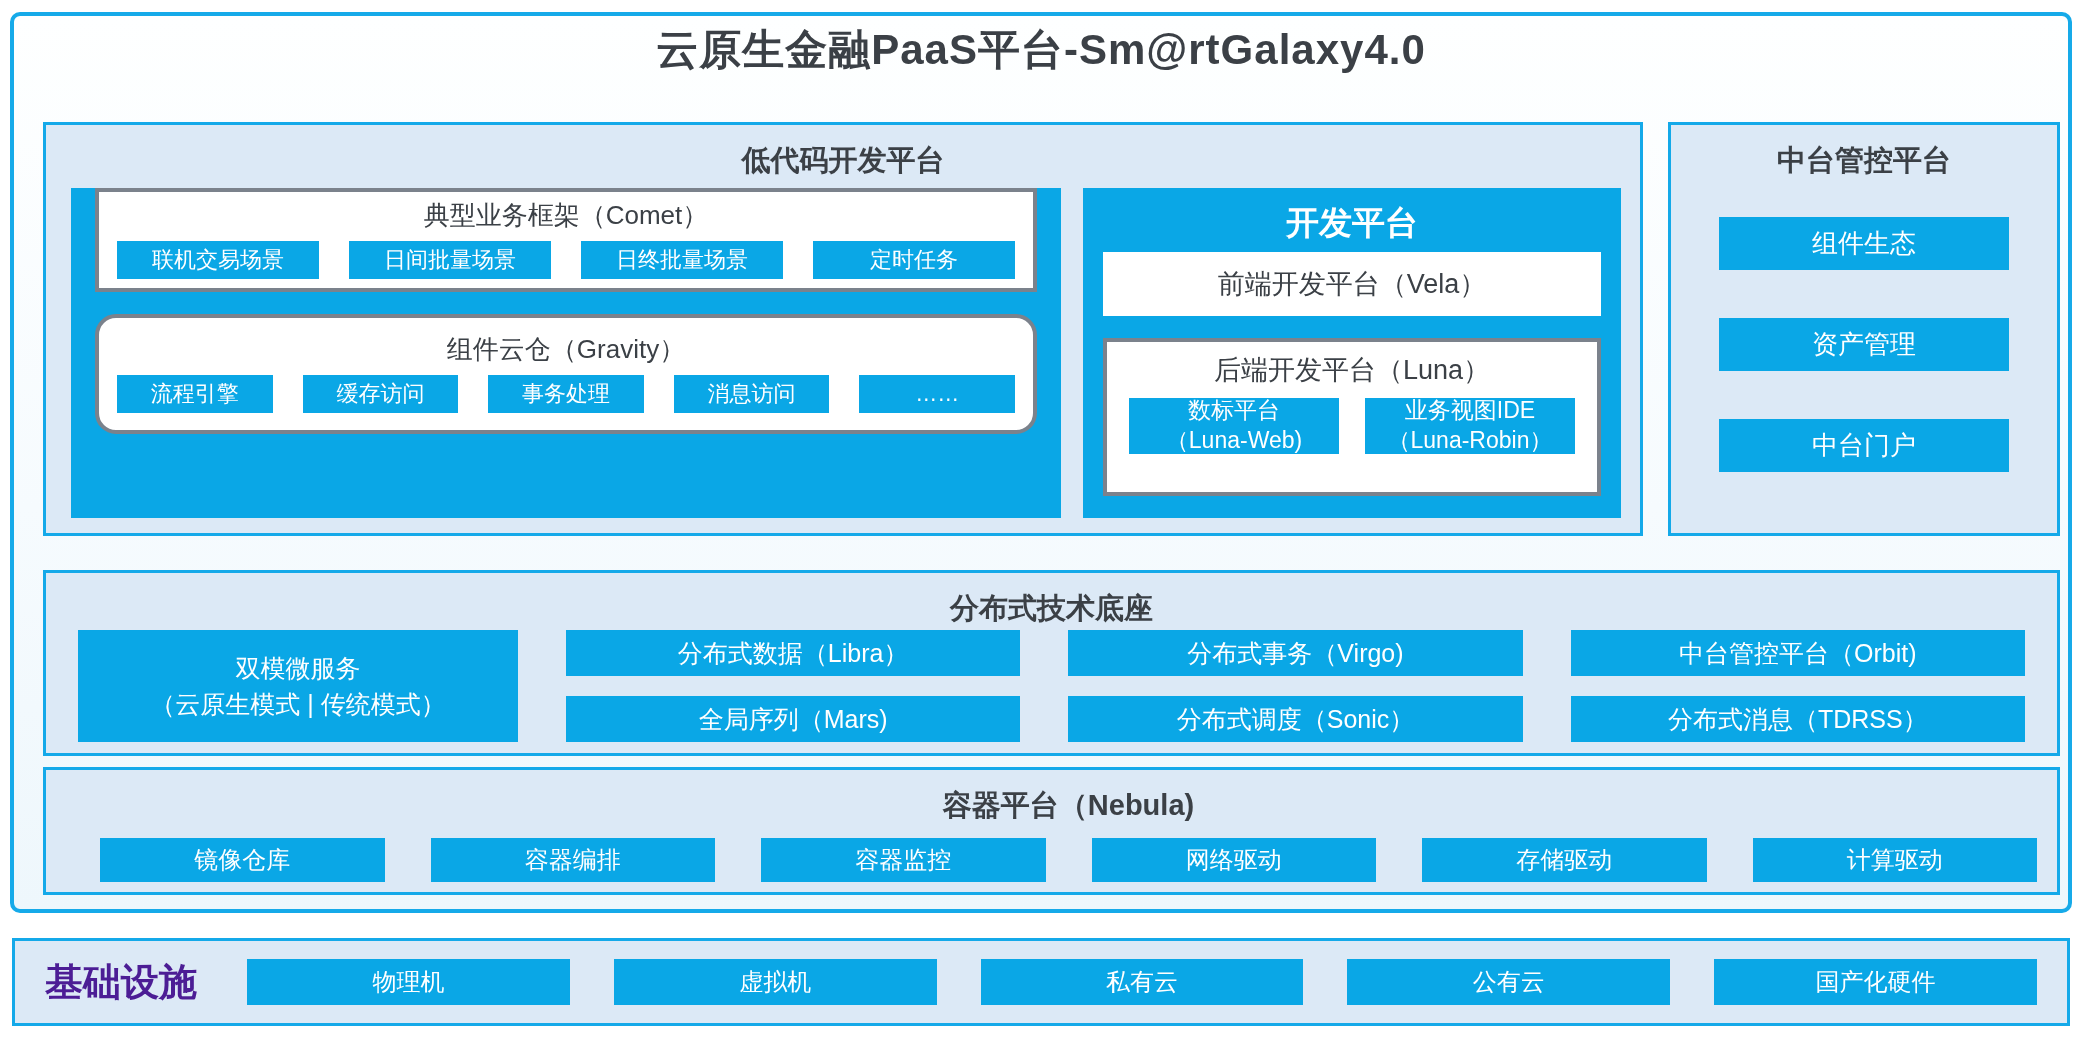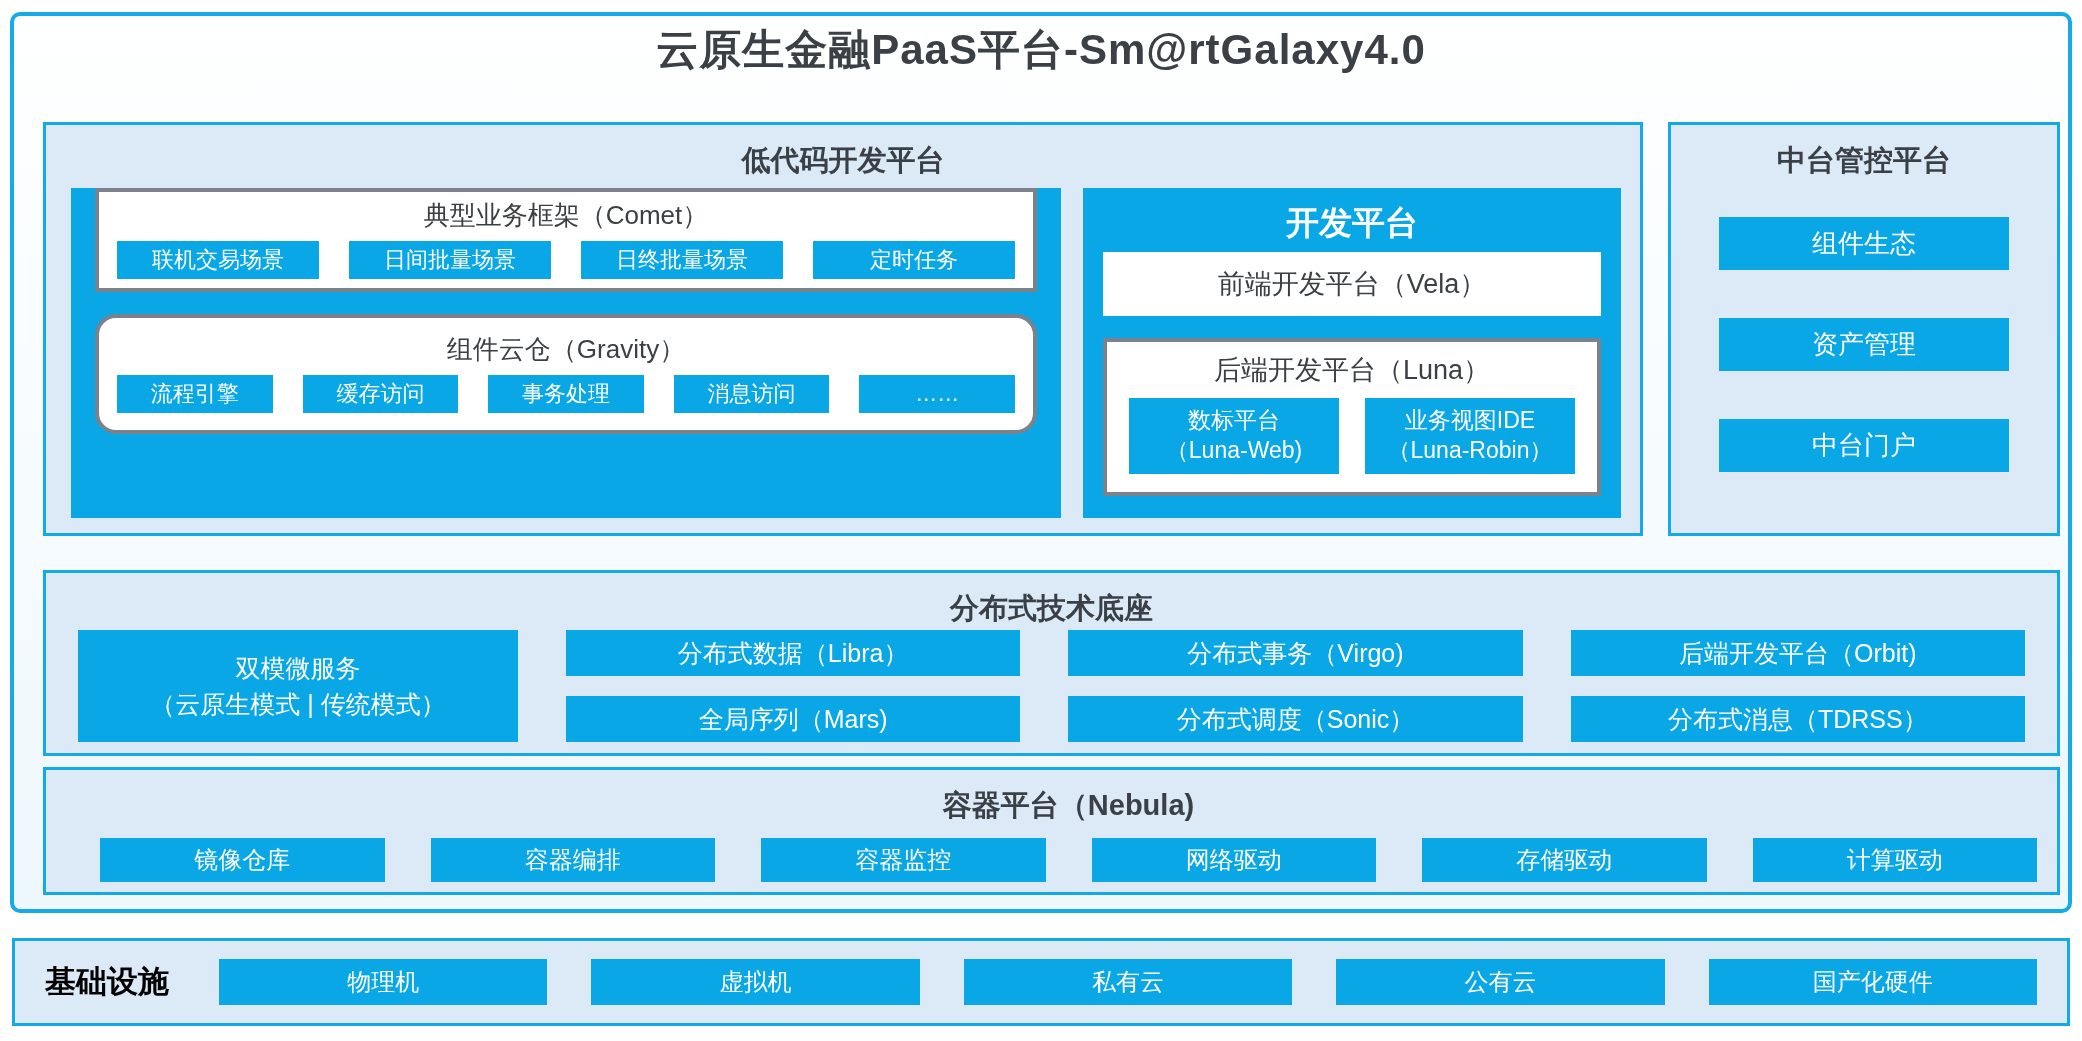--- a/index.html
+++ b/index.html
@@ -64,38 +64,38 @@
   }
   
   .vela-box {
     margin: 0 20px; height: 64px;
     display: flex; align-items: center; justify-content: center;
     font-size: 27px; color: #3b4046;
   }
   .luna-box { margin: 22px 20px 0; height: 158px; }
   .luna-title { font-size: 27px; padding-top: 10px; }
   .luna-btn-row { gap: 26px; padding: 10px 22px 0; }
-  .btn-2line { height: 76px; flex-direction: column; font-size: 23px; line-height: 1.3; }
+  .btn-2line { height: 56px; flex-direction: column; font-size: 23px; line-height: 1.3; }
   
   .mid-buttons { display: flex; flex-direction: column; gap: 48px; margin: 36px 48px 0; }
   .mid-btn { height: 53px; font-size: 26px; flex: none; }
   
   .dist-row { position: absolute; left: 32px; right: 32px; top: 57px; display: flex; gap: 48px; }
   .dual-box {
     flex: 0 0 440px; height: 112px; background: #0aa7e6; color: #ffffff;
     display: flex; flex-direction: column; align-items: center; justify-content: center;
     font-size: 25px; line-height: 1.45; text-align: center;
   }
   .dist-col { flex: 1; display: flex; flex-direction: column; gap: 20px; }
   .dist-btn { height: 46px; font-size: 25px; flex: none; }
   
   .container-row { display: flex; gap: 46px; margin: 12px 20px 0; }
   .container-btn { height: 44px; font-size: 24px; }
   
-  .infra-label { font-size: 31px; font-weight: bold; color: #000000; flex: 0 0 auto; padding-right: 6px; }
+  .infra-label { font-size: 38px; font-weight: bold; color: #4c1d95; flex: 0 0 auto; padding-right: 6px; }
   .infra-btn { height: 46px; font-size: 24px; }
 </style>
 </head>
 <body>
 
 <div class="frame"></div>
 <div class="main-title">云原生金融PaaS平台-Sm@rtGalaxy4.0</div>
 
 <section class="section sec-lowcode">
   <div class="section-title">低代码开发平台</div>
@@ -163,21 +163,21 @@
     </div>
     <div class="dist-col">
       <div class="btn dist-btn">分布式数据（Libra）</div>
       <div class="btn dist-btn">全局序列（Mars)</div>
     </div>
     <div class="dist-col">
       <div class="btn dist-btn">分布式事务（Virgo)</div>
       <div class="btn dist-btn">分布式调度（Sonic）</div>
     </div>
     <div class="dist-col">
-      <div class="btn dist-btn">后端开发平台（Orbit)</div>
+      <div class="btn dist-btn">中台管控平台（Orbit)</div>
       <div class="btn dist-btn">分布式消息（TDRSS）</div>
     </div>
   </div>
 </section>
 
 <section class="section sec-container">
   <div class="section-title">容器平台（Nebula)</div>
   <div class="container-row">
     <div class="btn container-btn">镜像仓库</div>
     <div class="btn container-btn">容器编排</div>

